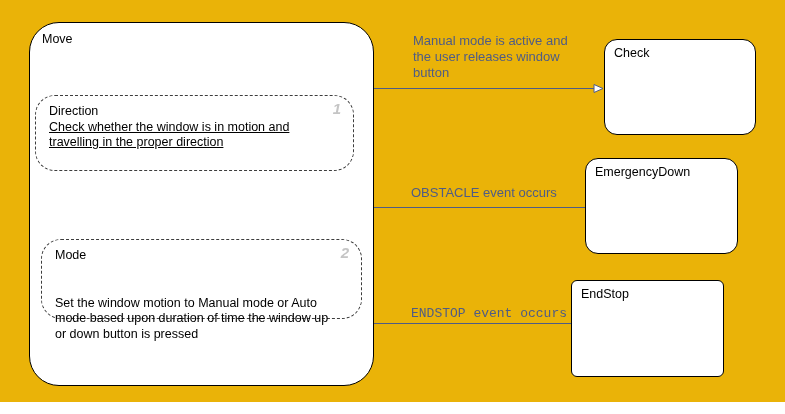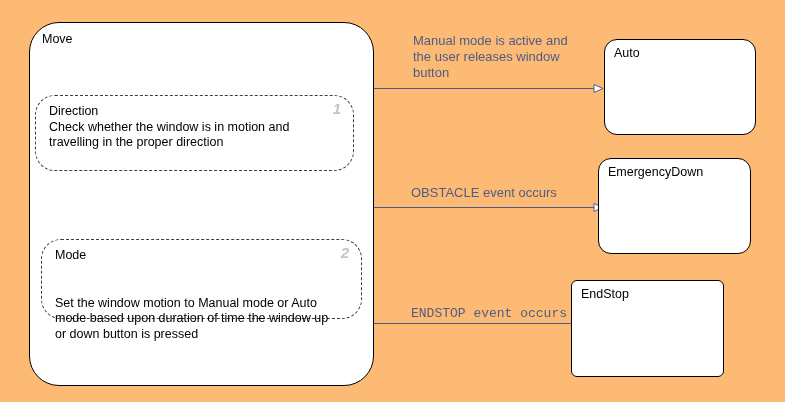--- a/index.html
+++ b/index.html
@@ -10,21 +10,21 @@
   body {
     width: 785px;
     height: 414px;
     font-family: "Liberation Sans", sans-serif;
     color: #000;
   }
   .canvas {
     position: relative;
     width: 785px;
     height: 402px;
-    background: #fdba74;
+    background: #eab308;
     overflow: hidden;
   }
 
   
   .state {
     position: absolute;
     background: #ffffff;
     border: 1px solid #000000;
     box-sizing: border-box;
   }
@@ -42,21 +42,21 @@
     border-radius: 30px;
   }
   #state-move > .state-title { left: 12px; top: 9px; }
 
   #state-stop {
     left: 604px; top: 39px;
     width: 152px; height: 96px;
     border-radius: 13px;
   }
   #state-emergencydown {
-    left: 598px; top: 158px;
+    left: 585px; top: 158px;
     width: 153px; height: 96px;
     border-radius: 13px;
   }
   #state-endstop {
     left: 571px; top: 280px;
     width: 153px; height: 97px;
     border-radius: 6px;
   }
   #state-stop > .state-title,
   #state-emergencydown > .state-title,
@@ -74,21 +74,21 @@
   #substate-mode      { left: 11px; top: 216px; width: 321px; height: 80px; padding-left: 20px; }
 
   .substate-content {
     position: absolute;
     left: 13px; top: 8px;
     font-size: 12.5px;
     line-height: 15.5px;
     color: #000;
   }
   .substate-title { white-space: nowrap; }
-  #substate-direction .substate-desc { width: 255px; }
+  #substate-direction .substate-desc { width: 255px; text-decoration: underline; }
   #substate-mode .substate-desc { width: 278px; margin-top: 32px; }
 
   .order-badge {
     position: absolute;
     right: 12px; top: 4px;
     font-size: 15px;
     font-style: italic;
     font-weight: bold;
     color: #c5c5c5;
   }
@@ -147,21 +147,21 @@
       <line x1="374" y1="323.5" x2="596" y2="323.5"></line>
       <polygon points="596,319.5 605,323.5 596,327.5" fill="#ffffff"></polygon>
     </g>
   </svg>
 
   <div class="transition-label" id="transition-label-0">Manual mode is active and the user releases window button</div>
   <div class="transition-label" id="transition-label-1">OBSTACLE event occurs</div>
   <div class="transition-label" id="transition-label-2">ENDSTOP event occurs</div>
 
   <div class="state" id="state-stop">
-    <div class="state-title">Auto</div>
+    <div class="state-title">Check</div>
   </div>
   <div class="state" id="state-emergencydown">
     <div class="state-title">EmergencyDown</div>
   </div>
   <div class="state" id="state-endstop">
     <div class="state-title">EndStop</div>
   </div>
 
 </div>
 

